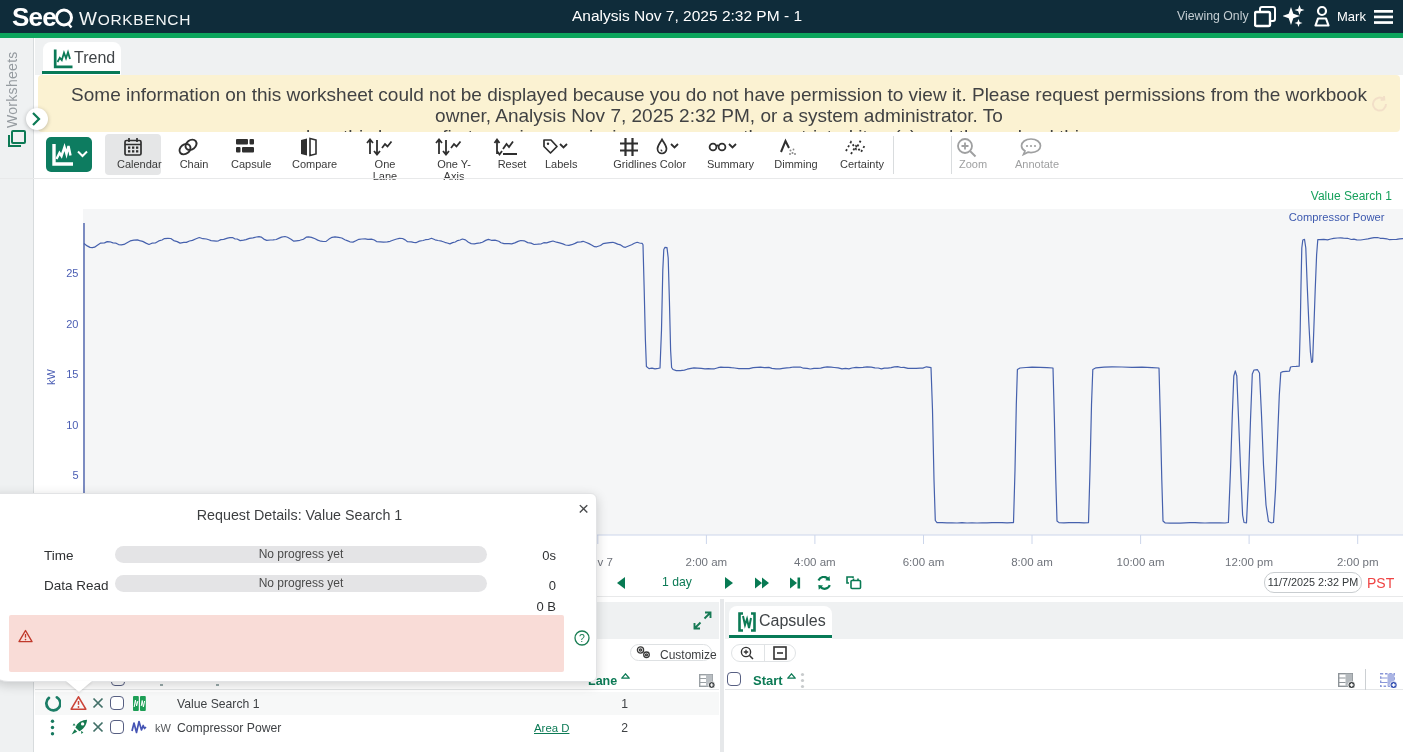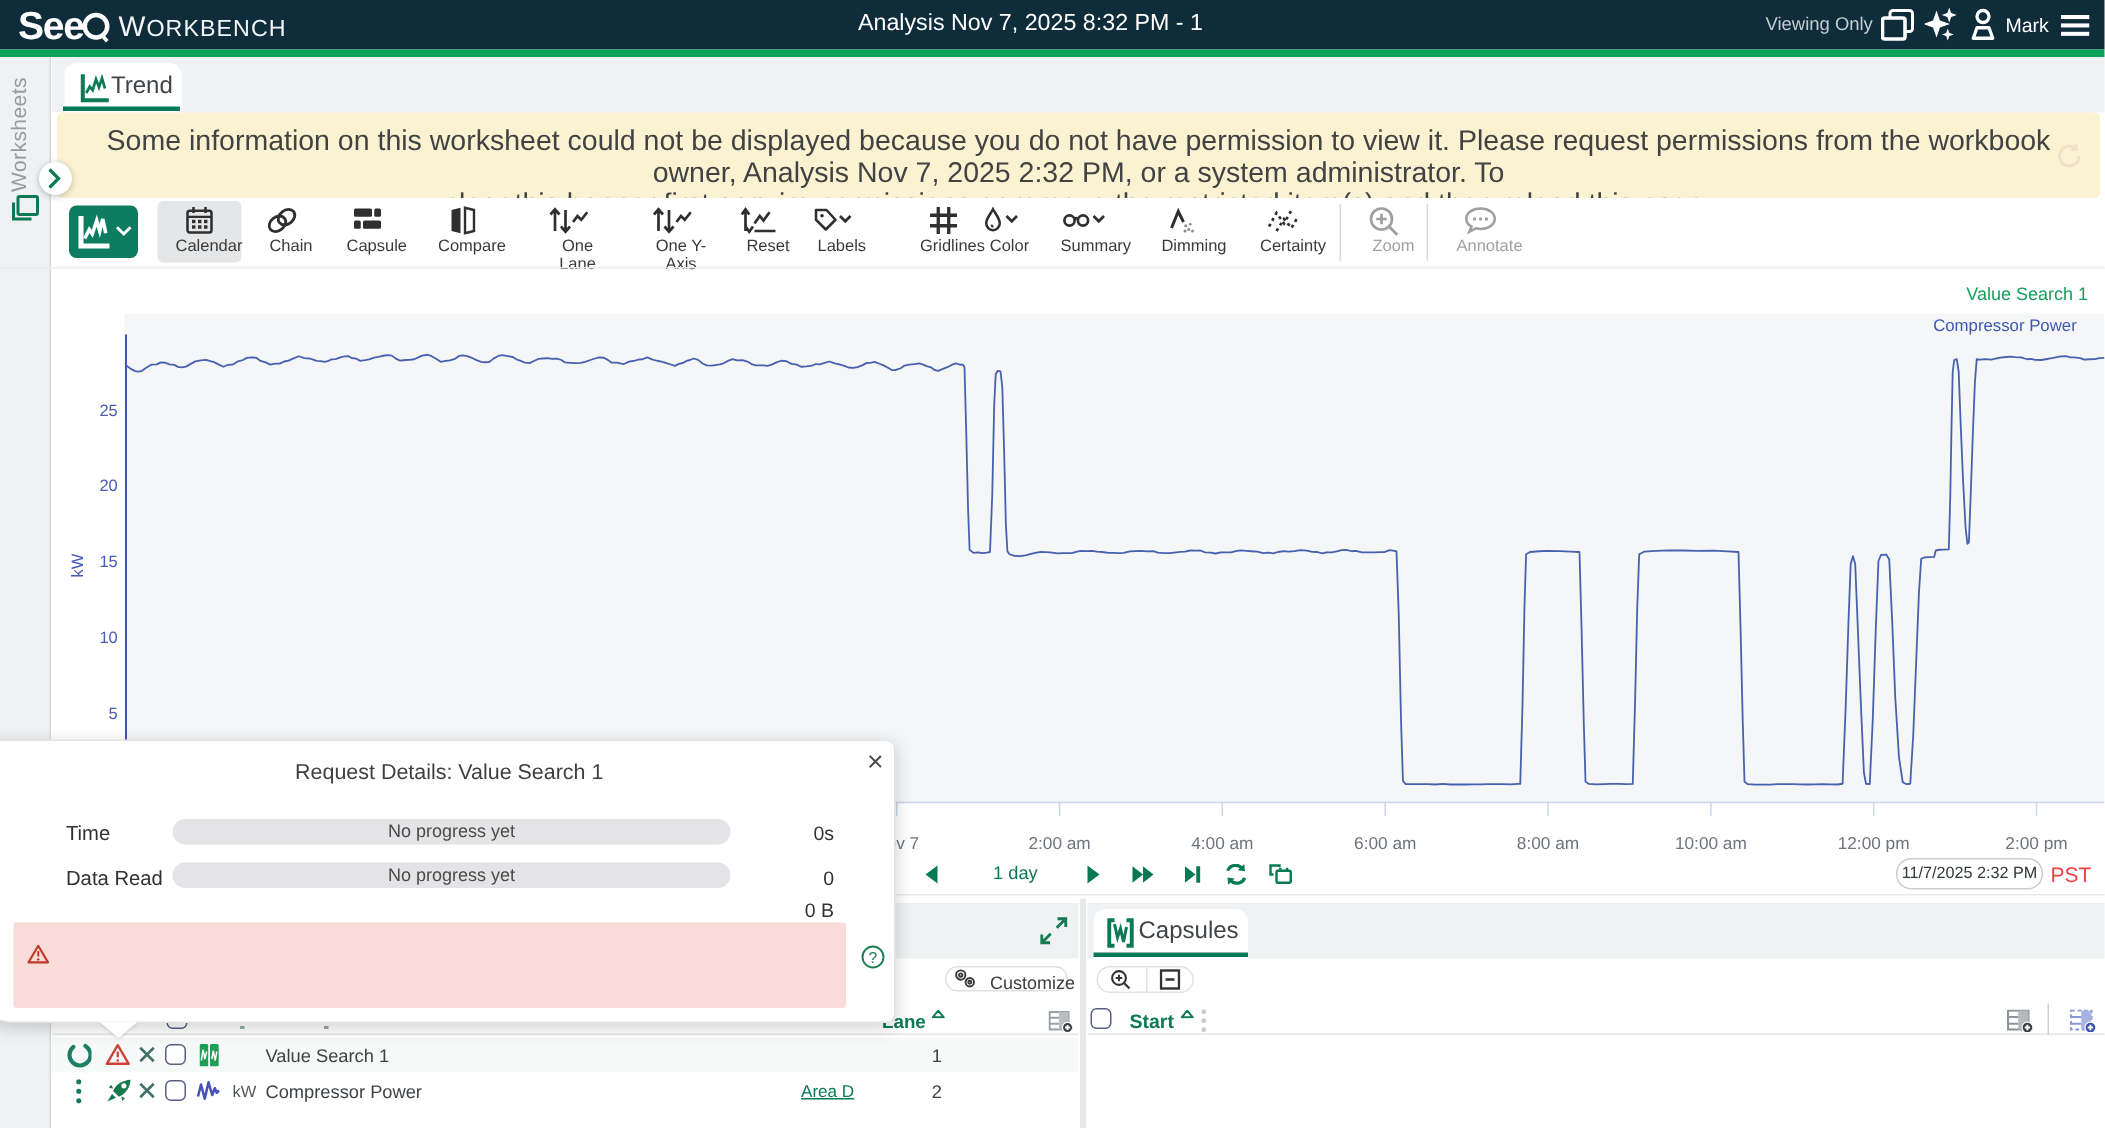--- a/index.html
+++ b/index.html
@@ -17,21 +17,21 @@
 #wslabel { position:absolute; left:4px; top:40px; width:22px; height:88px; color:#959ba0; font-size:14px; writing-mode:vertical-rl; transform:rotate(180deg); text-align:left; letter-spacing:0.3px; }
 #chevbtn { position:absolute; left:26px; top:108px; width:22px; height:22px; background:#fff; border-radius:50%; box-shadow:0 1px 4px rgba(0,0,0,0.25); z-index:6; }
 #tabstrip { position:absolute; left:35px; top:38px; width:1368px; height:37px; background:#eff1f2; }
 #trendtab { position:absolute; left:43px; top:42px; width:78px; height:33px; background:#fff; border-radius:8px 8px 0 0; }
 #trendtab span { position:absolute; left:31px; top:7px; font-size:16px; color:#404447; }
 #trendunderline { position:absolute; left:42px; top:71px; width:78px; height:3px; background:#077a57; }
 #banner { position:absolute; left:38px; top:75px; width:1362px; height:57px; background:#fbf2d2; border-radius:4px; color:#414243; font-size:19px; text-align:center; padding:9px 28px 0 28px; line-height:21px; overflow:hidden; }
 .toolbtn { position:absolute; top:134px; height:42px; text-align:center; color:#3a3a3a; font-size:11px; }
 .toolbtn .ticon { position:absolute; left:0; right:0; top:3px; height:20px; }
 .toolbtn .tlabel { position:absolute; left:12px; right:0; top:24px; }
-.toolbtn.dis { color:#9fa0a1; }
+.toolbtn.dis { color:#9fa0a1;margin-left:44px; }
 .tooldiv { position:absolute; top:136px; width:1px; height:38px; background:#d9dcde; }
 #chartsvg { position:absolute; left:0; top:179px; }
 #navrow { position:absolute; left:35px; top:568px; width:1368px; height:30px; background:#fff; }
 #datebox { position:absolute; left:1264px; top:572px; width:98px; height:21px; border:1px solid #c9cdd0; border-radius:10px; background:#fff; font-size:10.8px; color:#33383b; text-align:center; line-height:19px; white-space:nowrap; }
 #pst { position:absolute; left:1367px; top:575px; color:#ef4444; font-size:14px; }
 .pstrip { position:absolute; top:602px; height:37px; background:#eff1f2; }
 #lp-strip { left:35px; width:684px; }
 #rp-strip { left:725px; width:678px; }
 #pdivider { position:absolute; left:720px; top:599px; width:4px; height:153px; background:#e6e8ea; }
 #capstab { position:absolute; left:729px; top:606px; width:103px; height:33px; background:#fff; border-radius:8px 8px 0 0; }
@@ -49,21 +49,21 @@
 <body>
 
 <div id="topbar"></div>
 <div id="greenbar"></div>
 <div id="logo"><svg width="64" height="28" viewBox="0 0 64 28" style="position:relative;top:0px">
 <text x="0" y="23" font-family="Liberation Sans" font-size="26" font-weight="bold" fill="#fff" letter-spacing="-0.8">See</text>
 <circle cx="52" cy="14.5" r="7.5" fill="none" stroke="#fff" stroke-width="3"></circle>
 <path d="M56 20.5 L59.5 24.5" stroke="#fff" stroke-width="2.4"></path>
 </svg></div>
 <div id="wbtext"><span class="big">W</span>ORKBENCH</div>
-<div id="title">Analysis Nov 7, 2025 8:32 PM - 1</div>
+<div id="title">Analysis Nov 7, 2025 2:32 PM - 1</div>
 <div id="viewonly">Viewing Only</div>
 <svg class="abs" style="left:1254px;top:6px" width="23" height="22" viewBox="0 0 23 22">
 <rect x="6" y="1" width="15" height="14" rx="2" fill="none" stroke="#fff" stroke-width="2"></rect>
 <rect x="1" y="6" width="15" height="14" rx="1.5" fill="#0f2c3a" stroke="#fff" stroke-width="2.4"></rect>
 </svg>
 <svg class="abs" style="left:1283px;top:5px" width="23" height="24" viewBox="0 0 23 24">
 <path d="M8 2 L10.3 8.7 L17 11 L10.3 13.3 L8 20 L5.7 13.3 L-1 11 L5.7 8.7 Z" fill="#fff"></path>
 <path d="M16.5 0 L17.8 3.7 L21.5 5 L17.8 6.3 L16.5 10 L15.2 6.3 L11.5 5 L15.2 3.7 Z" fill="#fff"></path>
 <path d="M15.5 14 L16.6 17 L19.5 18 L16.6 19 L15.5 22 L14.4 19 L11.5 18 L14.4 17 Z" fill="#fff"></path>
 </svg>

